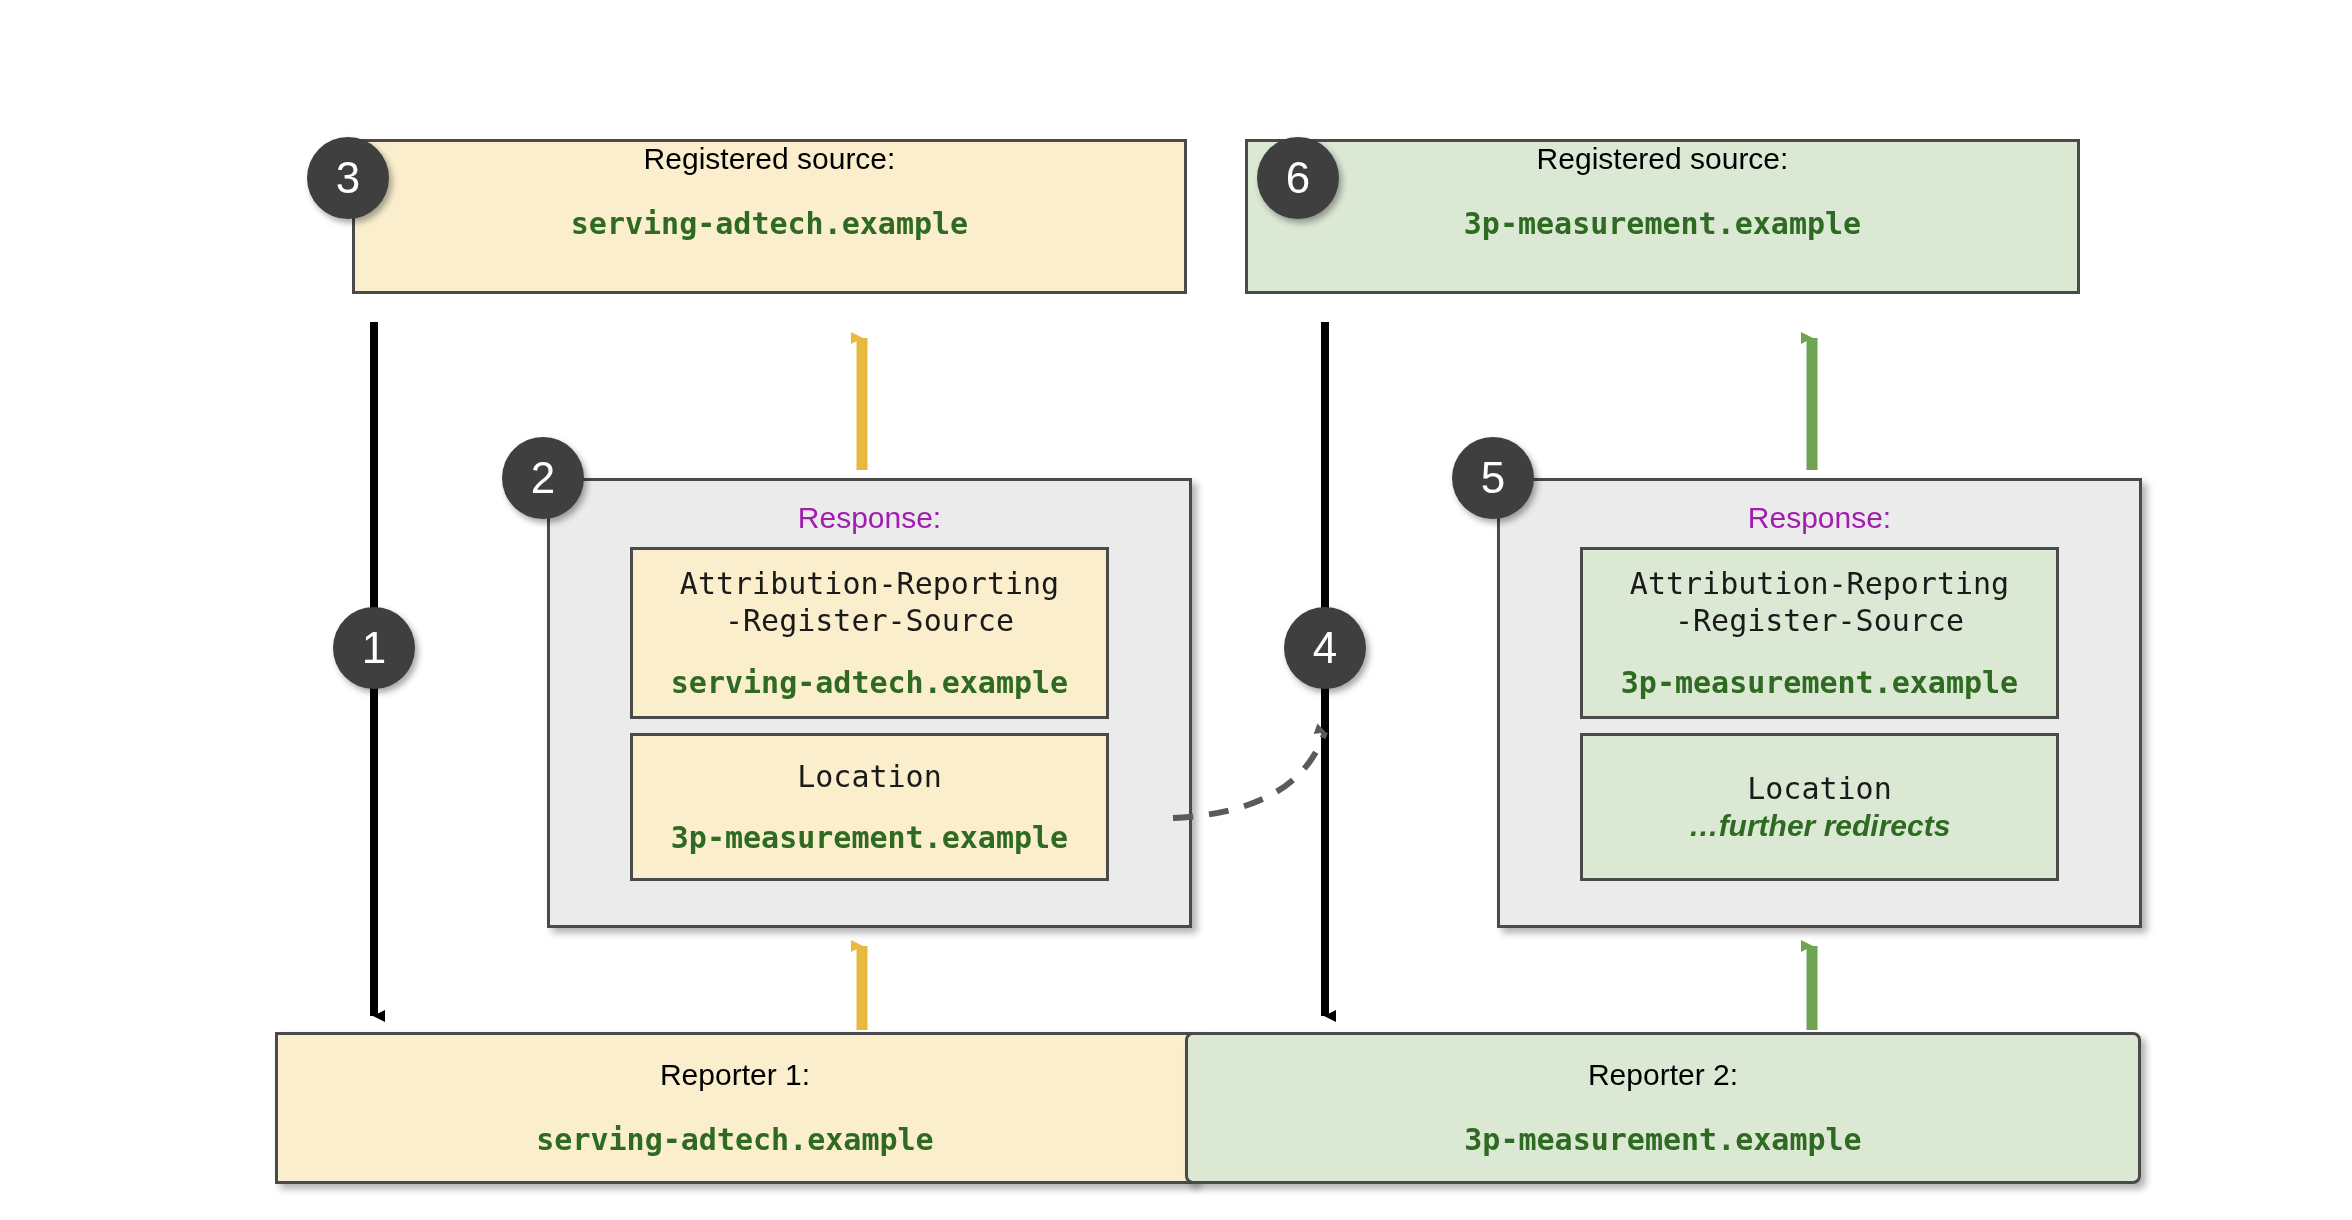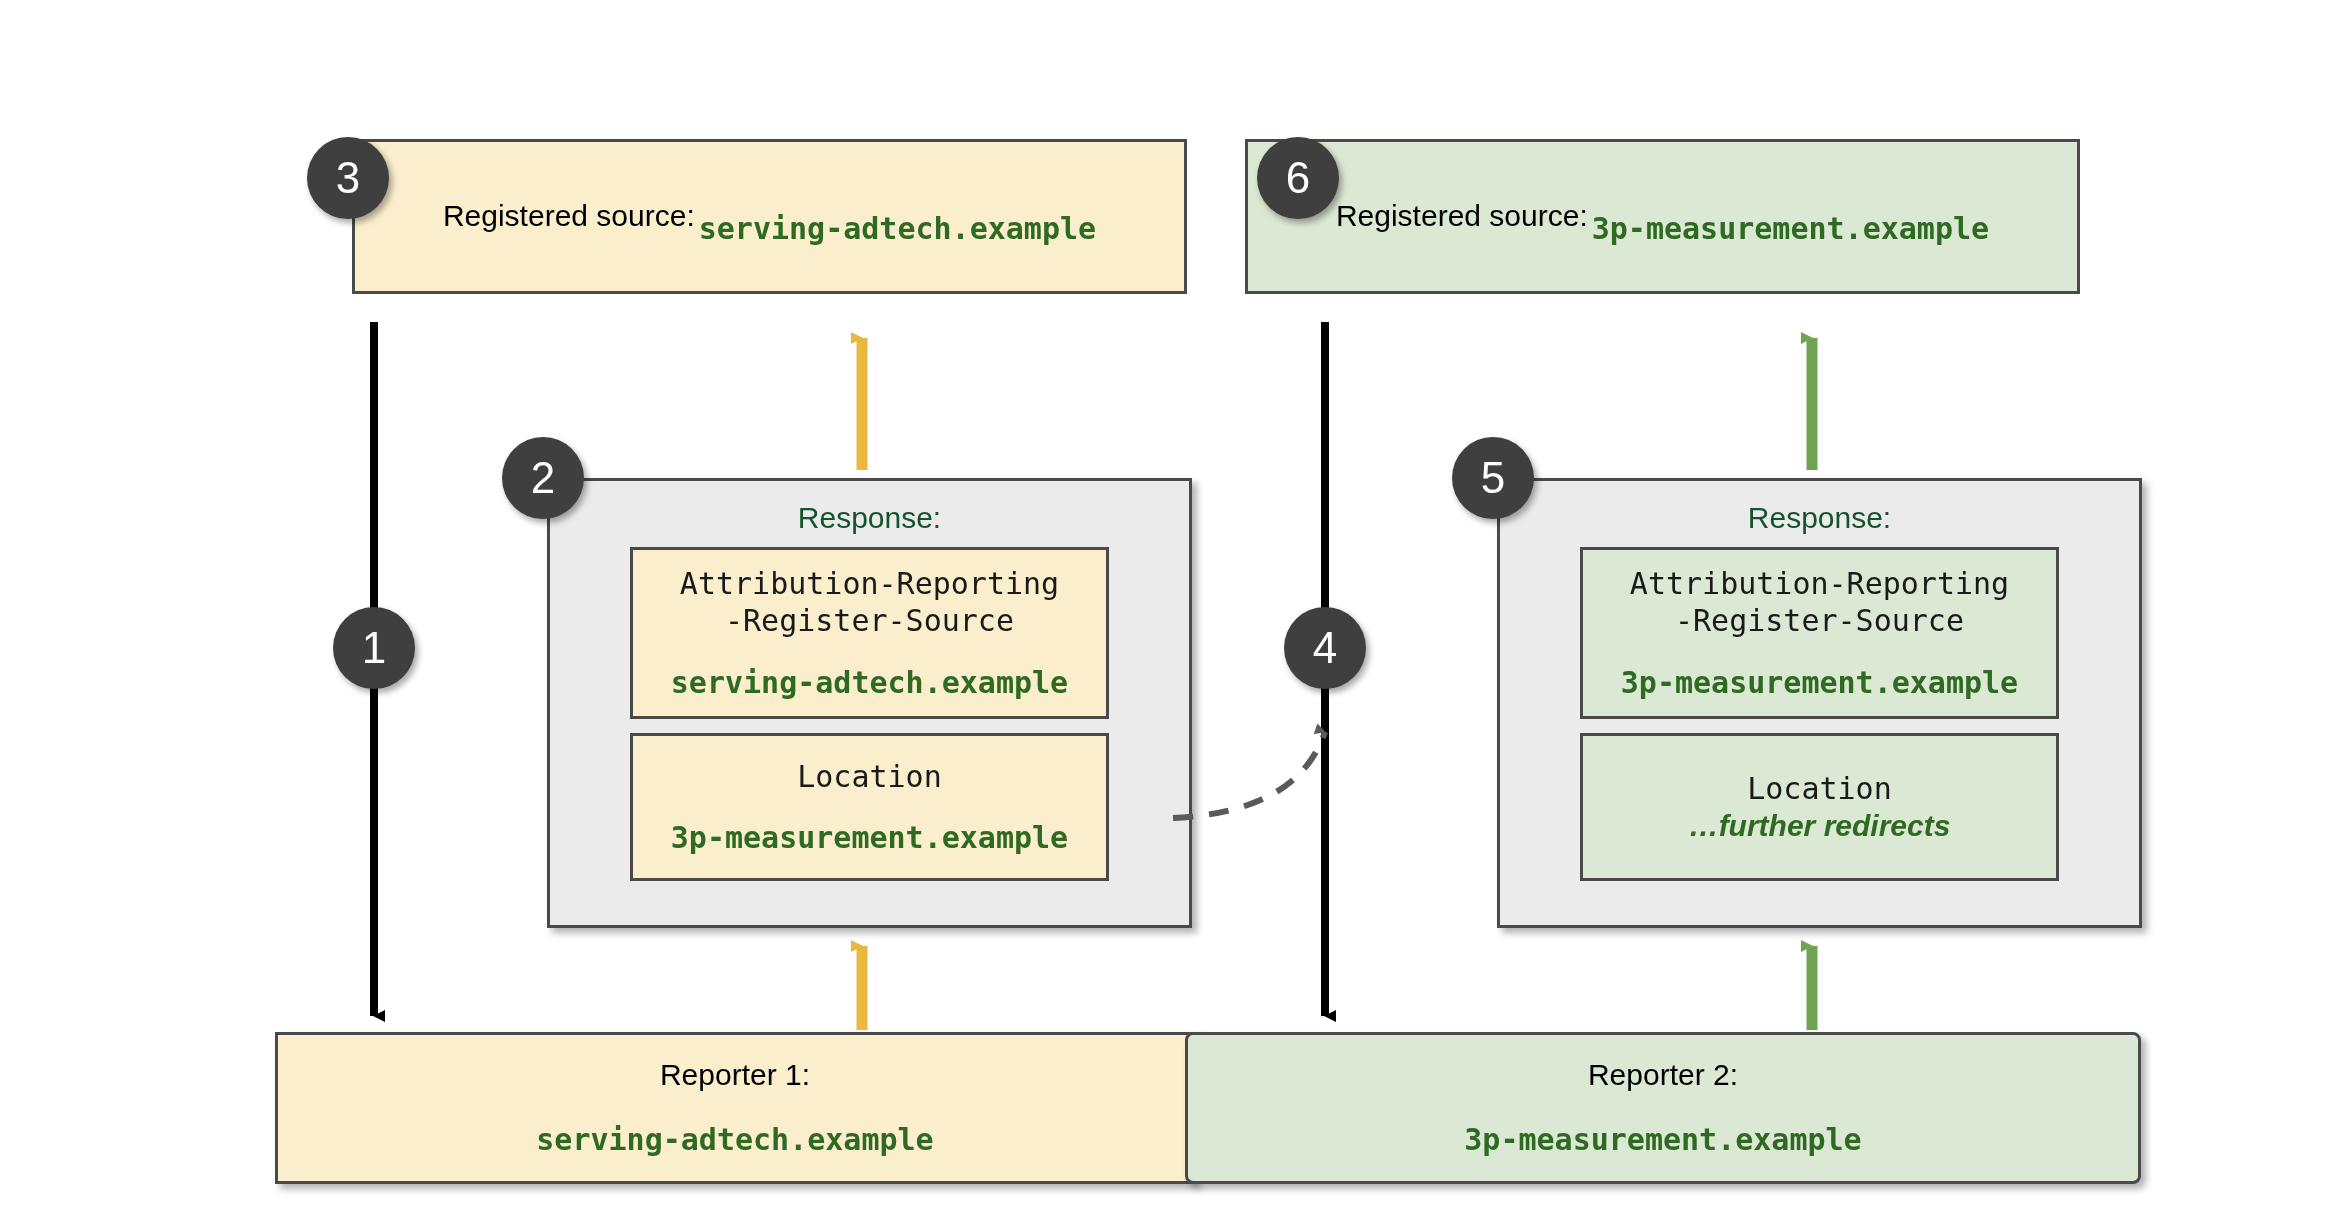--- a/index.html
+++ b/index.html
@@ -44,29 +44,29 @@
   #browser{left:275px;top:42px;width:1862px;height:280px;}
   #browser-title{
     position:absolute;left:0;right:0;top:20px;text-align:center;
     font-size:34px;color:#0d0d0d;font-family:"Liberation Sans", sans-serif;
   }
 
   
   #reg-src-1{left:352px;top:139px;width:835px;height:155px;}
   #reg-src-2{left:1245px;top:139px;width:835px;height:155px;}
   .regbody{
-    width:100%;height:100%;display:flex;flex-direction:row;
-    align-items:center;justify-content:center;gap:4px;
+    width:100%;height:100%;display:flex;flex-direction:column;
+    align-items:center;gap:4px;
   }
 
   
   #resp-1{left:547px;top:478px;width:645px;height:450px;}
   #resp-2{left:1497px;top:478px;width:645px;height:450px;}
   .resp-label{
-    font-size:30px;color:#14532d;margin-top:20px;margin-bottom:12px;
+    font-size:30px;color:#a21caf;margin-top:20px;margin-bottom:12px;
     font-family:"Liberation Sans", sans-serif;
   }
   .hdr-card{
     box-sizing:border-box;width:479px;border:3px solid #4a4a4a;
     display:flex;flex-direction:column;align-items:center;justify-content:center;
   }
   #resp-1 .hdr-card, #resp-2 .hdr-card{margin-bottom:14px;}
   .hdr-card.tall{height:172px;}
   .hdr-card.short{height:148px;align-items:center;}
 

